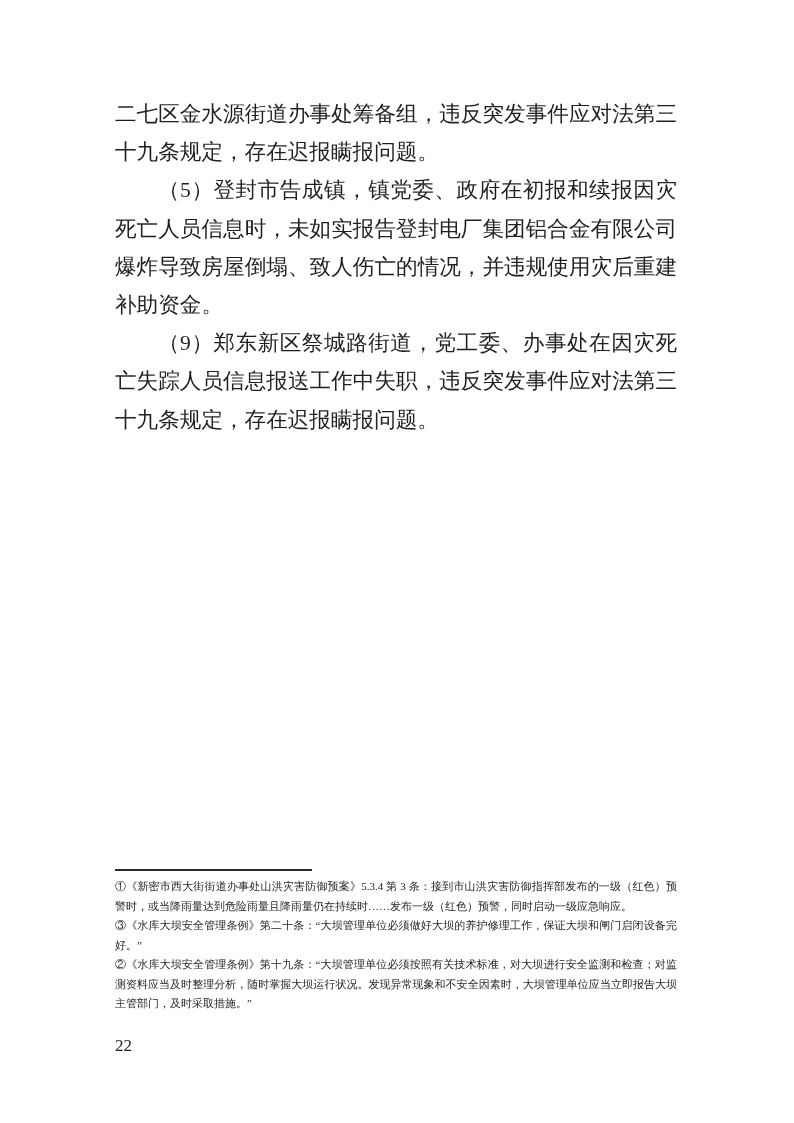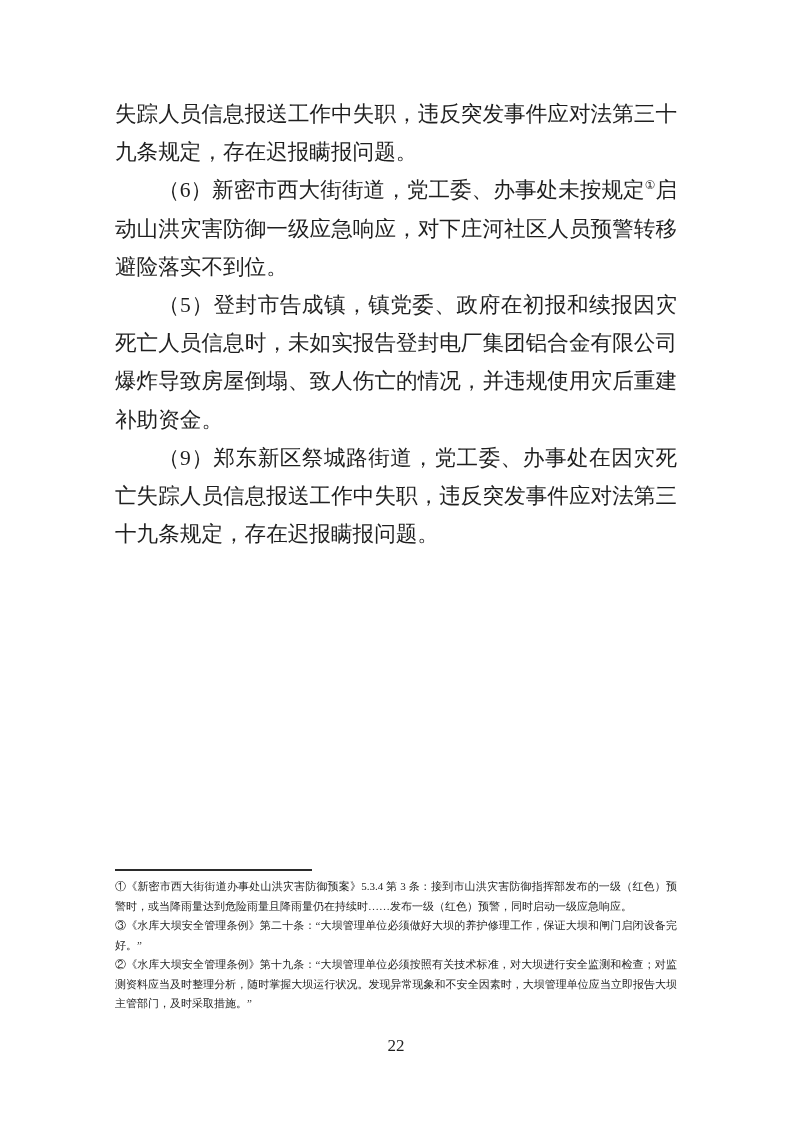--- a/index.html
+++ b/index.html
@@ -55,32 +55,30 @@
     margin: 0;
     font-size: 11px;
     line-height: 19.5px;
     text-align: justify;
   }
   .page-number {
     position: absolute;
     top: 1036px;
     left: 115px;
     width: 562px;
-    text-align: center;
     font-size: 17px;
     line-height: 20px;
   }
 </style>
 </head>
 <body>
 
 <div class="page">
   <div class="body-text">
-      <p class="body-para"><span>失踪人员信息报送工作中失职，违反突发事件应对法第三十九条规定，存在迟报瞒报问题。</span></p>
-      <p class="body-para indent"><span>（6）新密市西大街街道，党工委、办事处未按规定</span><sup class="fnref">①</sup><span>启动山洪灾害防御一级应急响应，对下庄河社区人员预警转移避险落实不到位。</span></p>
+      <p class="body-para"><span>二七区金水源街道办事处筹备组，违反突发事件应对法第三十九条规定，存在迟报瞒报问题。</span></p>
       <p class="body-para indent"><span>（5）登封市告成镇，镇党委、政府在初报和续报因灾死亡人员信息时，未如实报告登封电厂集团铝合金有限公司爆炸导致房屋倒塌、致人伤亡的情况，并违规使用灾后重建补助资金。</span></p>
       <p class="body-para indent"><span>（9）郑东新区祭城路街道，党工委、办事处在因灾死亡失踪人员信息报送工作中失职，违反突发事件应对法第三十九条规定，存在迟报瞒报问题。</span></p>
     </div>
   <div class="footnote-sep"></div>
   <div class="footnotes">
       <p class="footnote">①《新密市西大街街道办事处山洪灾害防御预案》5.3.4 第 3 条：接到市山洪灾害防御指挥部发布的一级（红色）预警时，或当降雨量达到危险雨量且降雨量仍在持续时……发布一级（红色）预警，同时启动一级应急响应。</p>
       <p class="footnote">③《水库大坝安全管理条例》第二十条：“大坝管理单位必须做好大坝的养护修理工作，保证大坝和闸门启闭设备完好。”</p>
       <p class="footnote">②《水库大坝安全管理条例》第十九条：“大坝管理单位必须按照有关技术标准，对大坝进行安全监测和检查；对监测资料应当及时整理分析，随时掌握大坝运行状况。发现异常现象和不安全因素时，大坝管理单位应当立即报告大坝主管部门，及时采取措施。”</p>
     </div>
   <div class="page-number">22</div>

